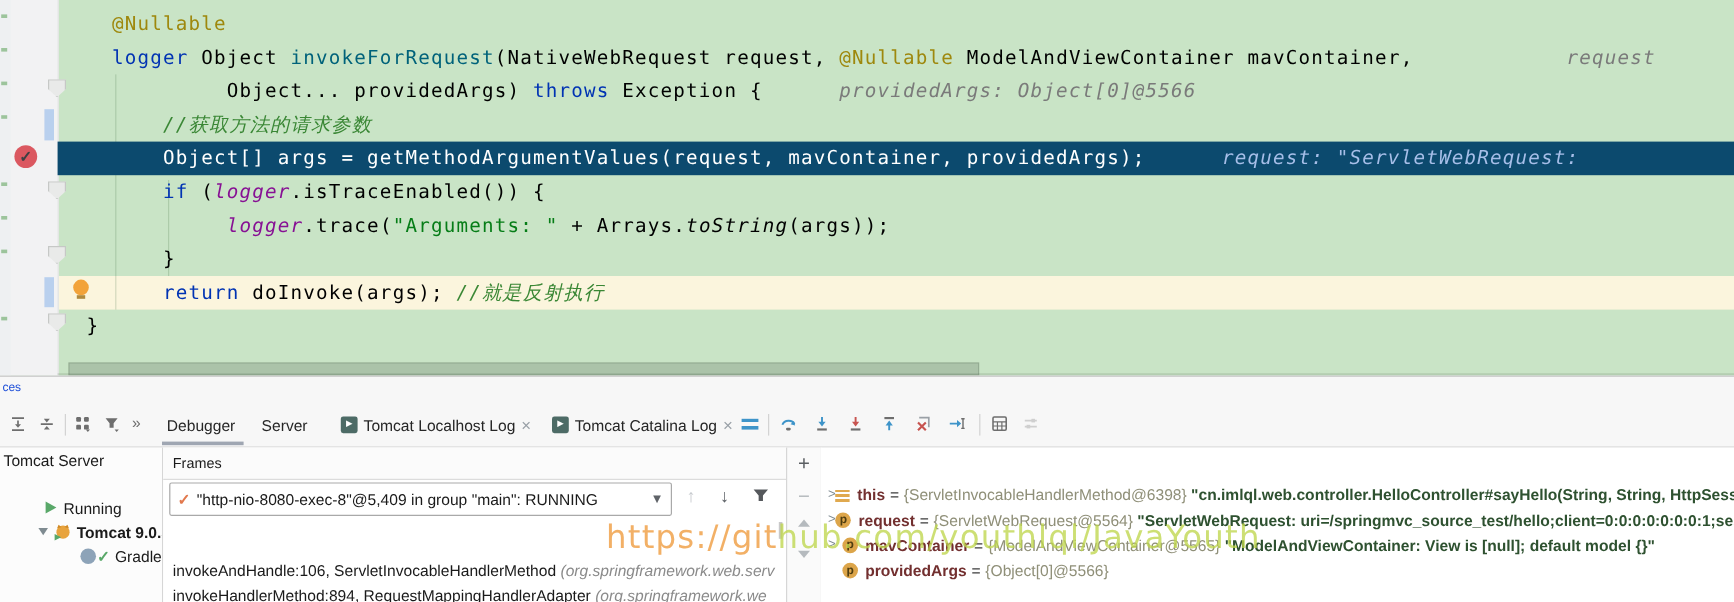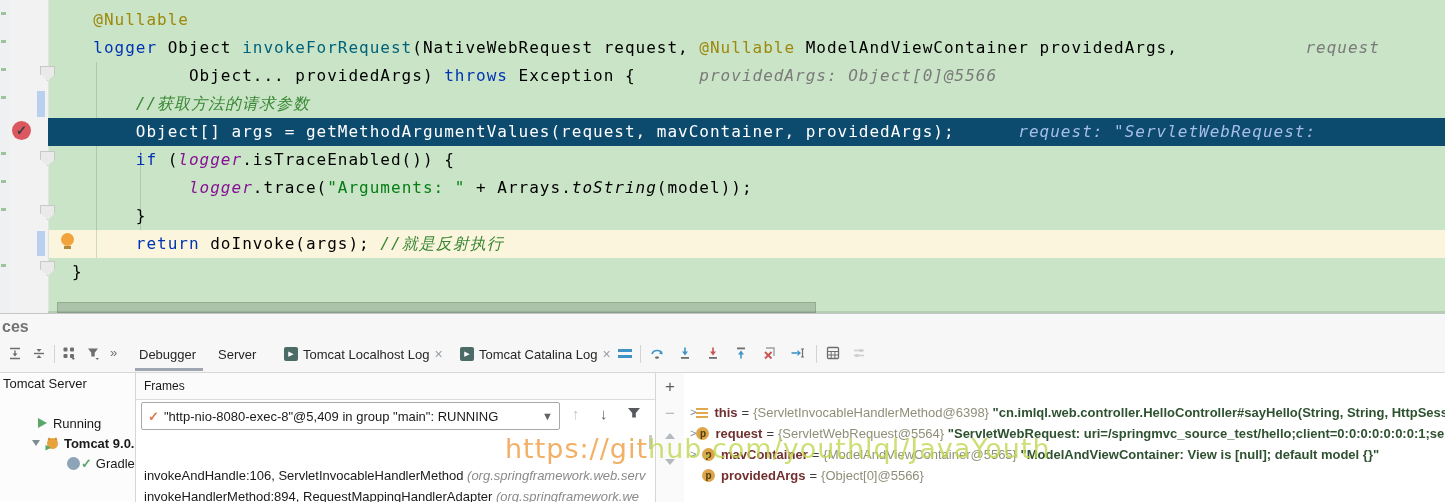--- a/index.html
+++ b/index.html
@@ -27,21 +27,21 @@
   .bulb{position:absolute;left:61px;top:233px;width:13px;height:13px;border-radius:50%;background:#F2A33A;}
   .bulb:after{content:"";position:absolute;left:3px;top:13px;width:7px;height:3px;background:#B08A3E;}
   .chbar{position:absolute;left:37px;width:8px;background:#B9D0EE;}
   .fold{position:absolute;left:40px;width:13px;height:13px;background:#E9EAE9;border:1px solid #C6C8C6;
         clip-path:polygon(0 0,100% 0,100% 55%,50% 100%,0 55%);}
   .hthumb{position:absolute;left:57px;top:302px;width:757px;height:9px;background:rgba(92,112,92,.28);border:1px solid rgba(70,90,70,.22);}
   .hline{position:absolute;left:48px;top:311px;width:1397px;height:2px;background:rgba(60,80,60,.15);}
 
   
   .lower{position:absolute;left:0;top:313px;width:1445px;height:189px;background:#F7F7F7;border-top:1px solid #C6C6C6;}
-  .ces{position:absolute;left:2px;top:4px;font-size:16px;color:#737373;font-weight:bold;}
+  .ces{position:absolute;left:2px;top:4px;font-size:10px;color:#1d4ed8;}
   .tbar{position:absolute;left:0;top:23px;width:1445px;height:35px;border-bottom:1px solid #D8D8D8;}
   .tbi{position:absolute;top:9px;width:14px;height:14px;}
   .tsep{position:absolute;top:8px;width:1px;height:18px;background:#D3D3D3;}
   .tab{position:absolute;top:0;height:34px;display:flex;align-items:center;gap:5px;font-size:13px;color:#262626;padding:0 4px;}
   .tab-underline{position:absolute;top:31px;height:3px;background:#9FA6B2;}
   .console-ic{width:14px;height:14px;border-radius:2px;background:#4D6B66;color:#fff;font-size:7px;line-height:14px;text-align:center;}
   .console-ic:after{content:"▶";}
   .closex{color:#99A0A7;font-size:14px;line-height:14px;}
   .hamb{position:absolute;top:12px;width:14px;height:9px;
         background:linear-gradient(#3E94C9 0 3px,transparent 3px 6px,#3E94C9 6px 9px);}
@@ -106,26 +106,26 @@
     <div class="chbar" style="top:91px;height:26px"></div>
     <div class="chbar" style="top:231px;height:25px"></div>
     <div class="fold" style="top:66px"></div>
     <div class="fold" style="top:151px"></div>
     <div class="fold" style="top:205px"></div>
     <div class="fold" style="top:261px"></div>
     <div class="ig" style="left:96px;top:62px;height:196px"></div>
     <div class="ig" style="left:140px;top:150px;height:80px"></div>
 
     <div class="cl" style="top:6px"><span class="ann">  @Nullable</span></div>
-    <div class="cl" style="top:34px"><span class="pl">  </span><span class="kw">logger</span><span class="pl"> Object </span><span class="meth">invokeForRequest</span><span class="pl">(NativeWebRequest request, </span><span class="ann">@Nullable</span><span class="pl"> ModelAndViewContainer providedArgs,</span><span class="hint">            request</span></div>
+    <div class="cl" style="top:34px"><span class="pl">  </span><span class="kw">logger</span><span class="pl"> Object </span><span class="meth">invokeForRequest</span><span class="pl">(NativeWebRequest request, </span><span class="ann">@Nullable</span><span class="pl"> ModelAndViewContainer mavContainer,</span><span class="hint">            request</span></div>
     <div class="cl" style="top:62px"><span class="pl">           Object... providedArgs) </span><span class="kw">throws</span><span class="pl"> Exception {</span><span class="hint">      providedArgs: Object[0]@5566</span></div>
     <div class="cl" style="top:90px"><span class="pl">      </span><span class="cmt">//获取方法的请求参数</span></div>
     <div class="cl exec-line" style="top:118px"><span class="exec">      Object[] args = getMethodArgumentValues(request, mavContainer, providedArgs);</span><span class="ehint">      request: "ServletWebRequest:</span></div>
     <div class="cl" style="top:146px"><span class="pl">      </span><span class="kw">if</span><span class="pl"> (</span><span class="field">logger</span><span class="pl">.isTraceEnabled()) {</span></div>
-    <div class="cl" style="top:174px"><span class="pl">           </span><span class="field">logger</span><span class="pl">.trace(</span><span class="str">"Arguments: "</span><span class="pl"> + Arrays.</span><span class="stat">toString</span><span class="pl">(model));</span></div>
+    <div class="cl" style="top:174px"><span class="pl">           </span><span class="field">logger</span><span class="pl">.trace(</span><span class="str">"Arguments: "</span><span class="pl"> + Arrays.</span><span class="stat">toString</span><span class="pl">(args));</span></div>
     <div class="cl" style="top:202px"><span class="pl">      }</span></div>
     <div class="cl" style="top:230px;background:transparent"><span class="pl">      </span><span class="kw">return</span><span class="pl"> doInvoke(args); </span><span class="cmt">//就是反射执行</span></div>
     <div class="cl" style="top:258px"><span class="pl">}</span></div>
 
     <div class="bp">✓</div>
     <div class="bulb"></div>
     <div class="hthumb"></div>
     <div class="hline"></div>
   </div>
 

